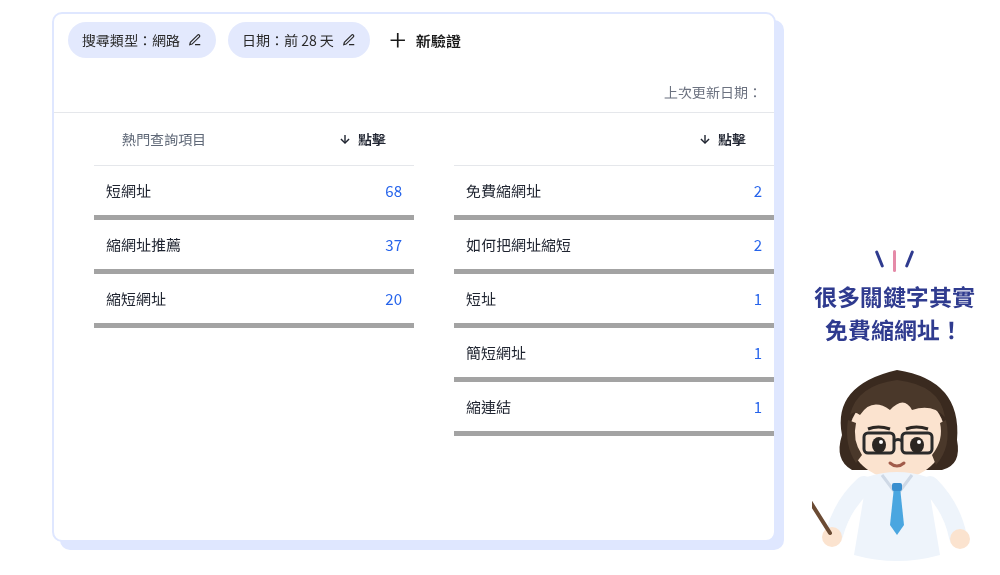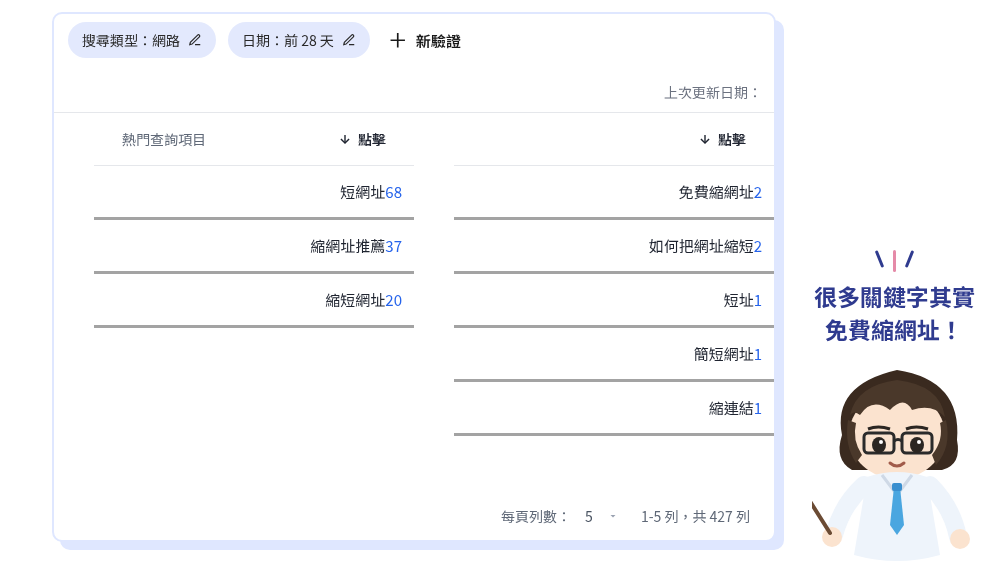--- a/index.html
+++ b/index.html
@@ -106,26 +106,26 @@
       align-items: center;
       gap: 6px;
       color: #1f2430;
       font-weight: 600;
       text-align: center;
     }
     .thead .clicks-h svg { display: block; }
     .trow {
       display: flex;
       align-items: center;
-      justify-content: flex-end;
+      justify-content: space-between;
       padding: 0 12px;
       height: 54px;
       color: #1f2430;
       font-size: 15px;
-      border-bottom: 3px solid #a3a3a3;
+      border-bottom: 5px solid #a3a3a3;
     }
     .trow .num {
       color: #2563eb;
       font-size: 15px;
     }
     
     .pagination {
       display: flex;
       align-items: center;
       justify-content: flex-end;
@@ -274,30 +274,20 @@
           <span>簡短網址</span>
           <span class="num">1</span>
         </div>
       <div class="trow">
           <span>縮連結</span>
           <span class="num">1</span>
         </div>
     </div>
   </div>
 
-  <div class="pagination">
-    <span class="pp">
-      <span>每頁列數：</span>
-      <span class="val">5</span>
-      <svg width="12" height="12" viewBox="0 0 24 24" fill="#9aa2b1">
-          <path d="M7 10l5 5 5-5z"></path>
-        </svg>
-    </span>
-    <span>1-5 列，共 427 列</span>
-  </div>
 </div>
 
 <div class="annotation">
   <div class="sparkle">
     <span class="s1"></span>
       <span class="s2"></span>
       <span class="s3"></span>
   </div>
   <div class="line">很多關鍵字其實</div>
   <div class="line">免費縮網址！</div>

